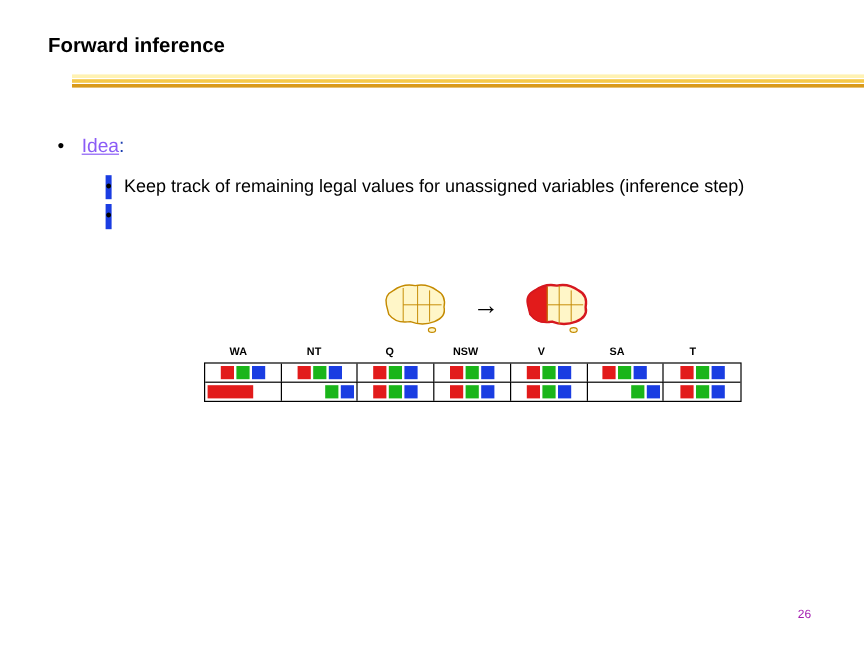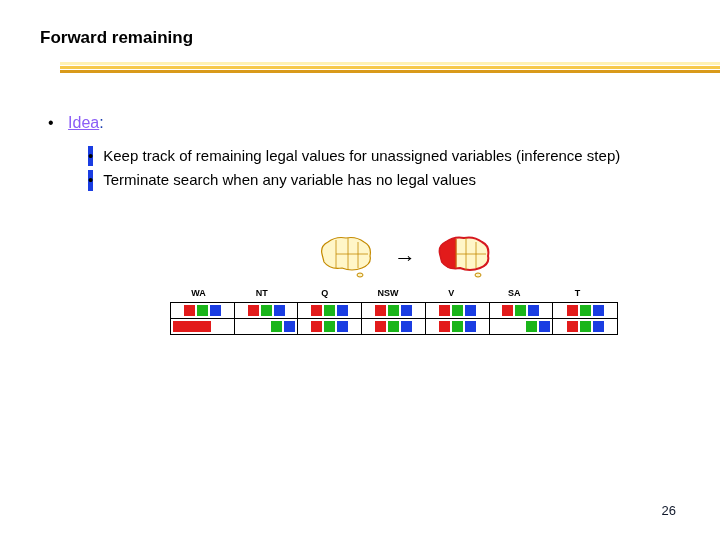--- a/index.html
+++ b/index.html
@@ -99,48 +99,47 @@
   .sq { width: 11px; height: 11px; }
   .r { background: #e21b1b; }
   .g { background: #1ab51a; }
   .b { background: #1a3de2; }
   .grid-row + .grid-row .cellgroup { border-top: 1px solid #000; }
   .wide-red { width: 38px; }
   .pagenum {
     position: absolute;
     bottom: 22px;
     right: 44px;
-    font-size: 13px;
-    color: #0f172a;
+    font-size: 10px;
+    color: #a21caf;
   }
 </style>
 </head>
 <body>
 
-<div class="title">Forward remaining</div>
+<div class="title">Forward inference</div>
 
 <div class="divider">
   <div class="stripe s1"></div>
   <div class="stripe s2"></div>
   <div class="stripe s3"></div>
 </div>
 
 <div class="idea-line">
   <span class="bullet">•</span>
   <span class="idea-label">Idea</span><span class="idea-colon">:</span>
 </div>
 
 <div class="sublist">
   <div class="item">
     <span class="b">•</span>
     <span>Keep track of remaining legal values for unassigned variables (inference step)</span>
   </div>
   <div class="item">
     <span class="b">•</span>
-    <span>Terminate search when any variable has no legal values</span>
   </div>
 </div>
 
 <div class="diagram">
 
   <div class="maps">
     <svg class="aus" viewBox="0 0 60 46">
       <path d="M6 22 Q4 14 12 10 Q20 4 30 6 Q40 4 48 10 Q56 14 54 24 Q56 32 46 36 Q36 40 26 36 Q14 38 8 30 Z" fill="#fff6c8" stroke="#c48a00" stroke-width="1.2"></path>
       <line x1="20" y1="8" x2="20" y2="36" stroke="#c48a00" stroke-width="0.8"></line>
       <line x1="32" y1="6" x2="32" y2="38" stroke="#c48a00" stroke-width="0.8"></line>

